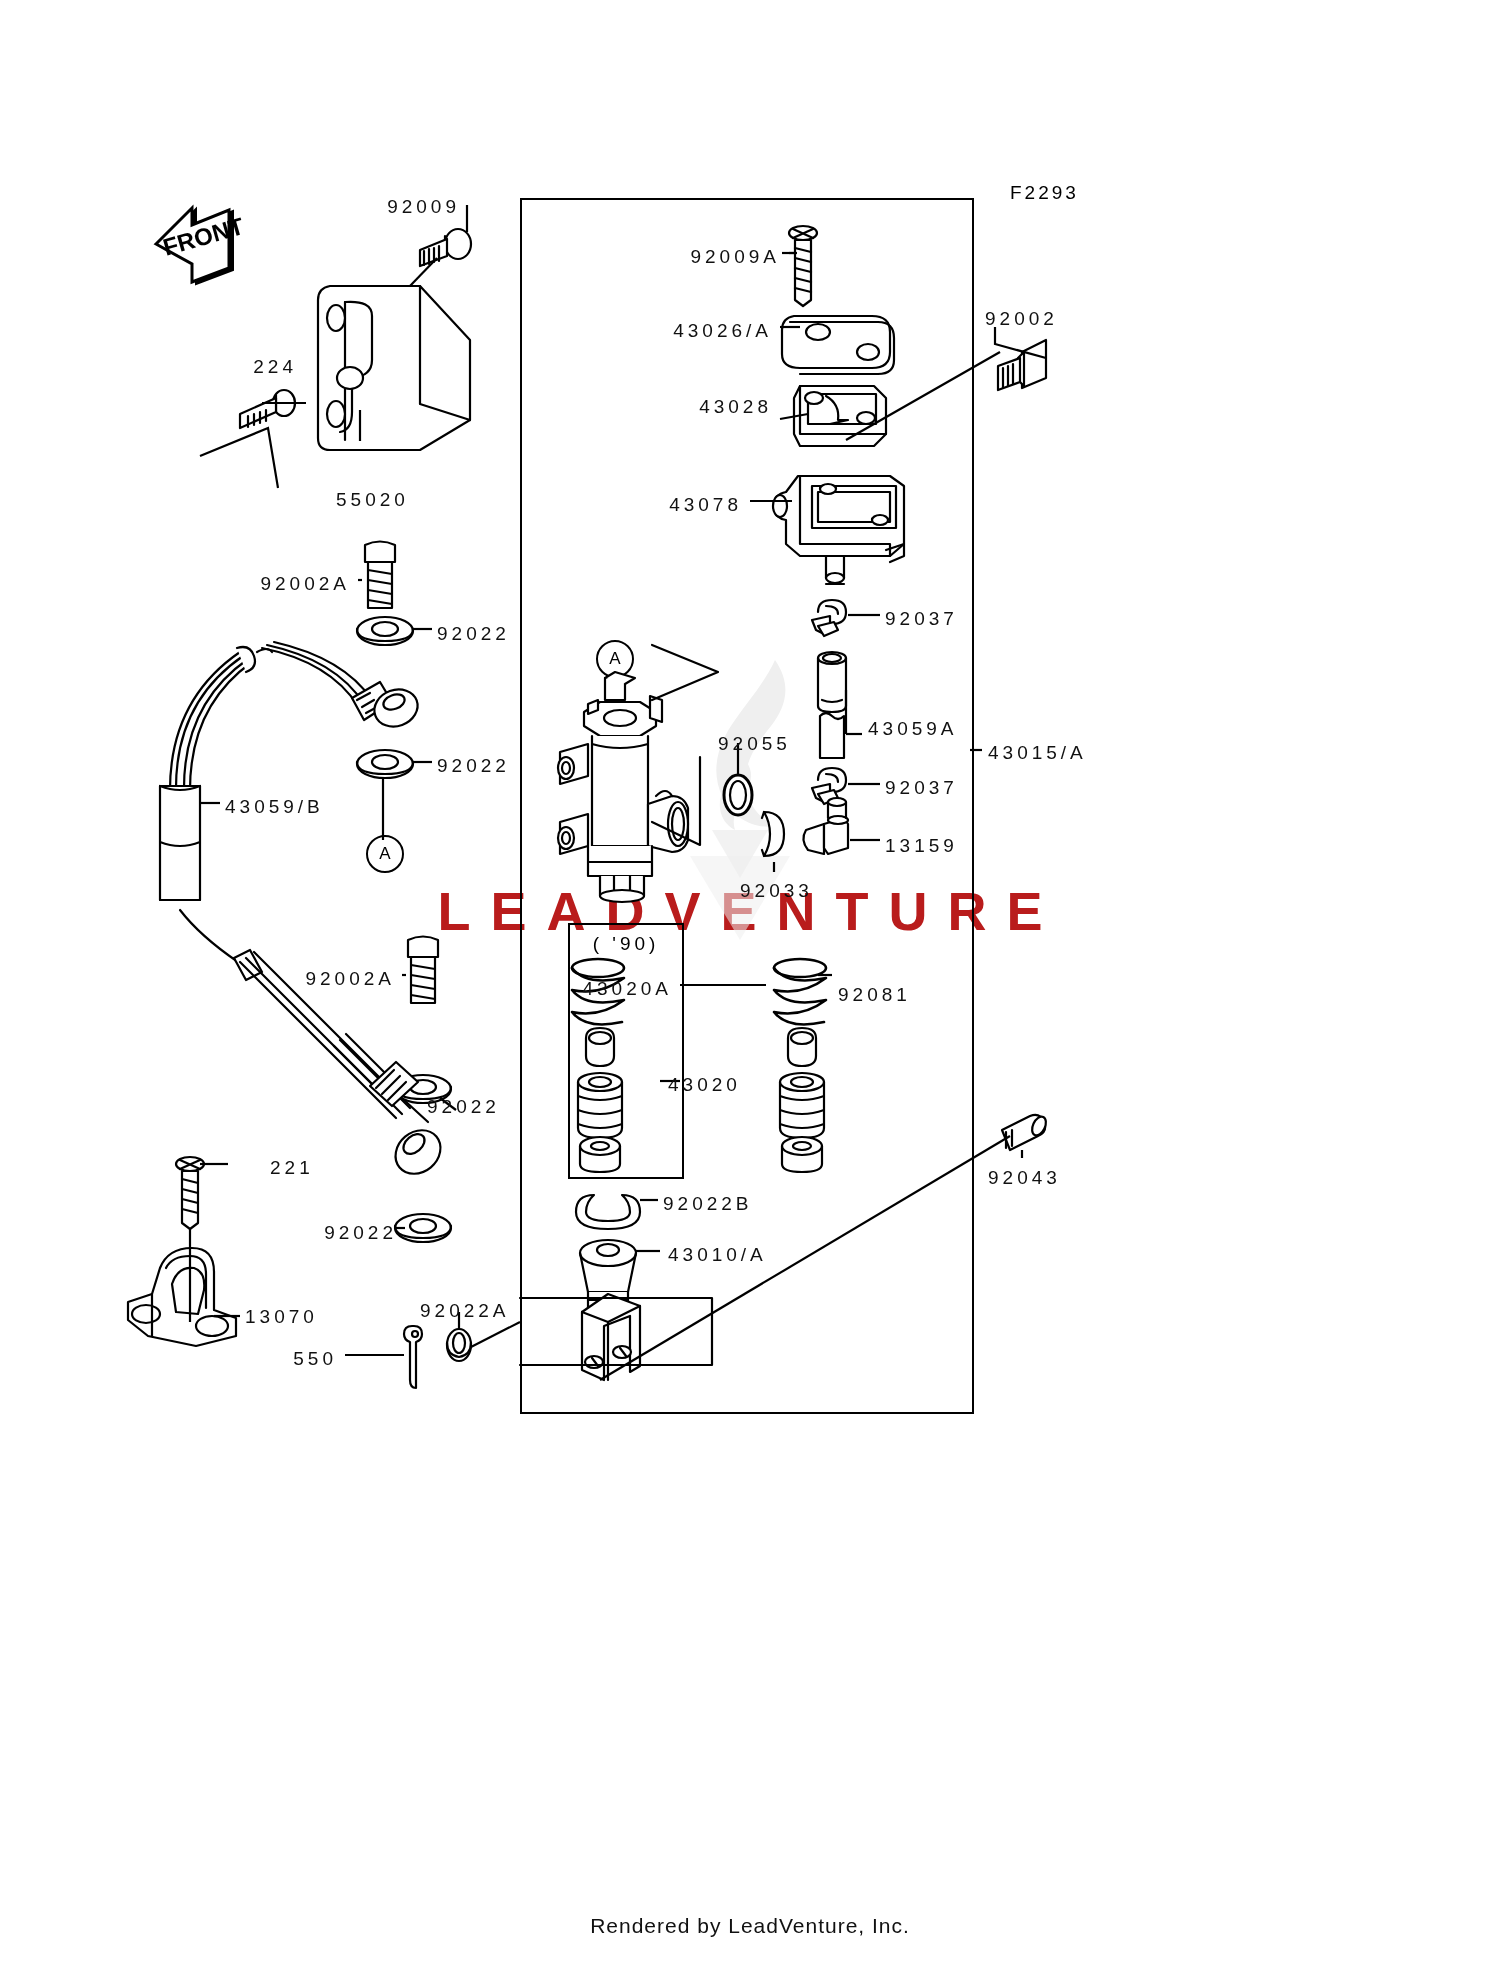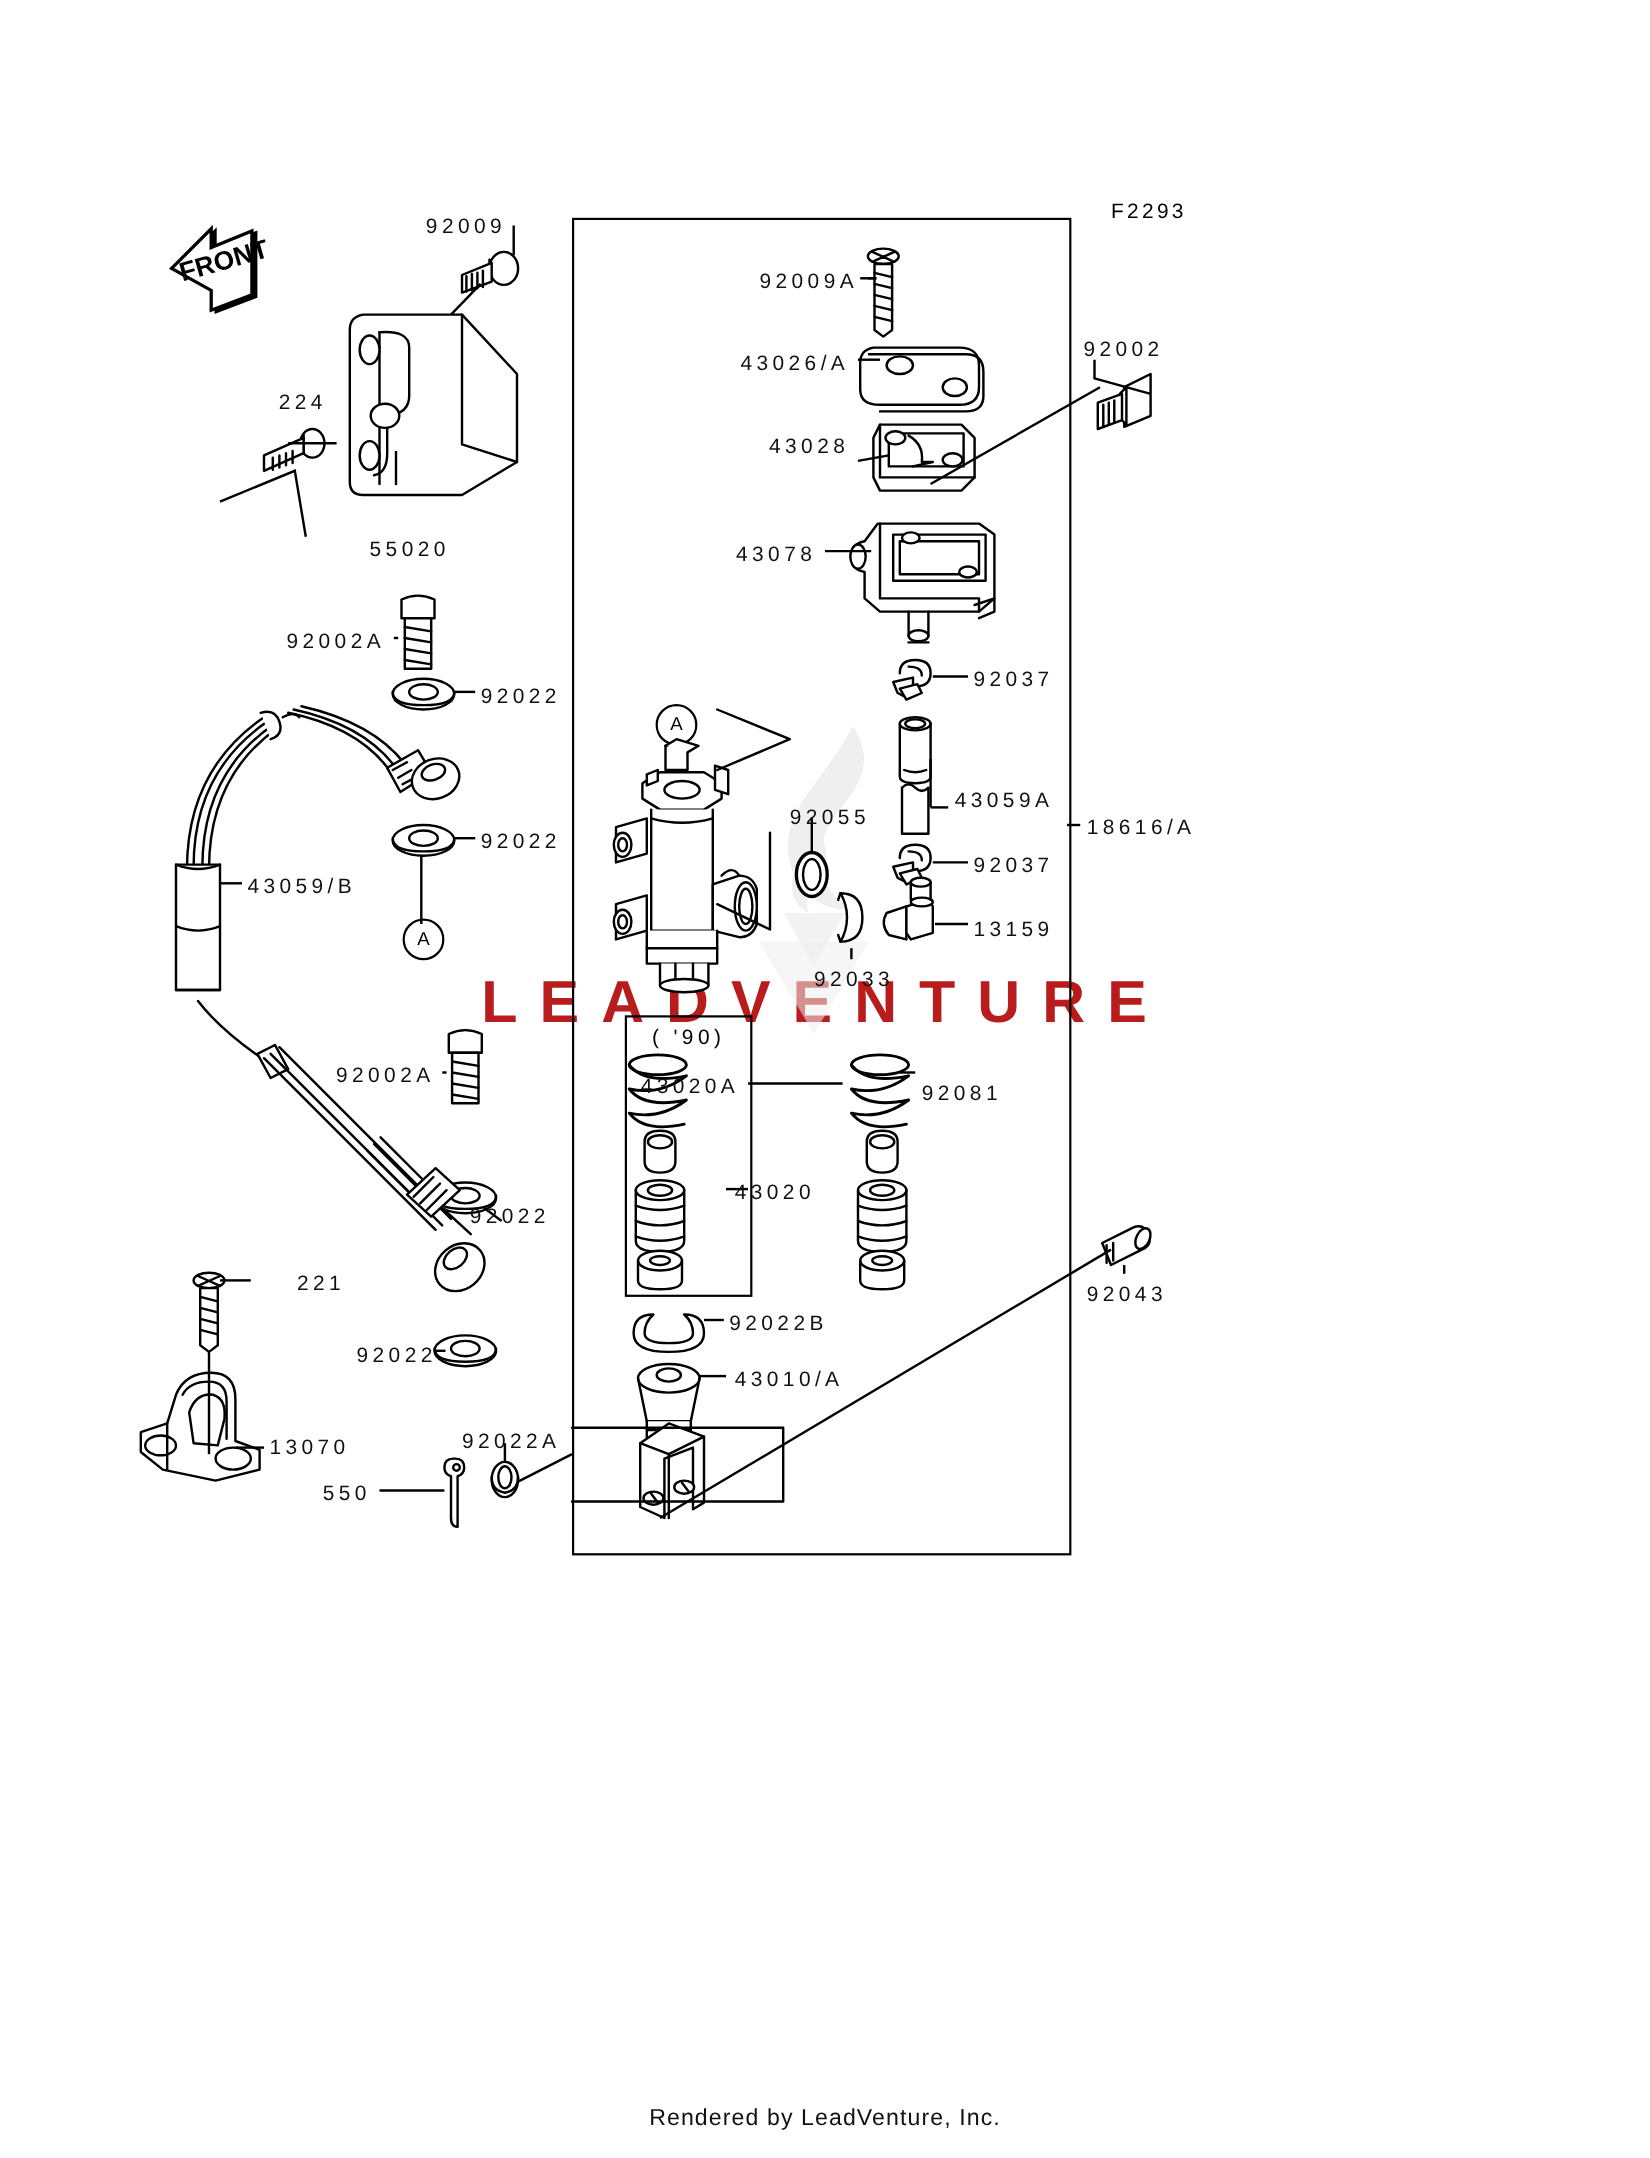--- a/index.html
+++ b/index.html
@@ -497,21 +497,21 @@
       <div class="lbl" style="left: 336px; top: 450px; margin-top: 39px;">55020</div>
       <div class="lbl r" style="left: 780px; top: 246px;">92009A</div>
       <div class="lbl r" style="left: 772px; top: 320px;">43026/A</div>
       <div class="lbl r" style="left: 772px; top: 396px;">43028</div>
       <div class="lbl r" style="left: 742px; top: 494px;">43078</div>
       <div class="lbl" style="left: 985px; top: 308px;">92002</div>
       <div class="lbl" style="left: 885px; top: 608px;">92037</div>
       <div class="lbl" style="left: 868px; top: 718px;">43059A</div>
       <div class="lbl" style="left: 885px; top: 777px;">92037</div>
       <div class="lbl" style="left: 885px; top: 835px;">13159</div>
-      <div class="lbl" style="left: 988px; top: 742px;">18616/A</div>
+      <div class="lbl" style="left: 988px; top: 742px;">43015/A</div>
       <div class="lbl" style="left: 718px; top: 733px;">92055</div>
       <div class="lbl" style="left: 740px; top: 880px;">92033</div>
       <div class="lbl r" style="left: 350px; top: 573px;">92002A</div>
       <div class="lbl" style="left: 437px; top: 623px;">92022</div>
       <div class="lbl" style="left: 437px; top: 755px;">92022</div>
       <div class="lbl" style="left: 225px; top: 796px;">43059/B</div>
       <div class="lbl r" style="left: 395px; top: 968px;">92002A</div>
       <div class="lbl" style="left: 427px; top: 1096px;">92022</div>
       <div class="lbl" style="left: 234px; top: 1157px; margin-left: 36px;">221</div>
       <div class="lbl" style="left: 245px; top: 1306px;">13070</div>

